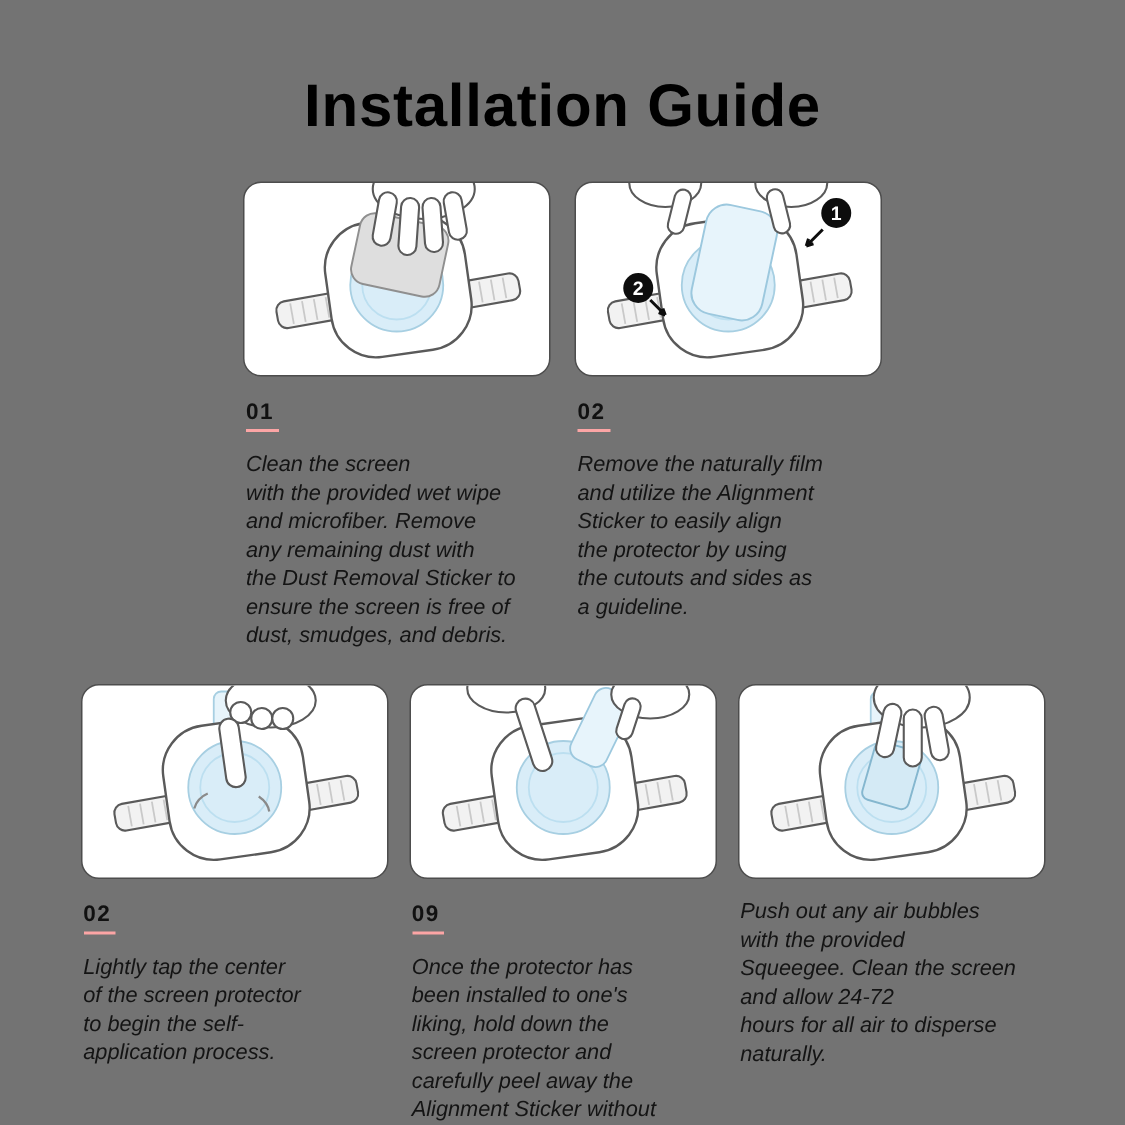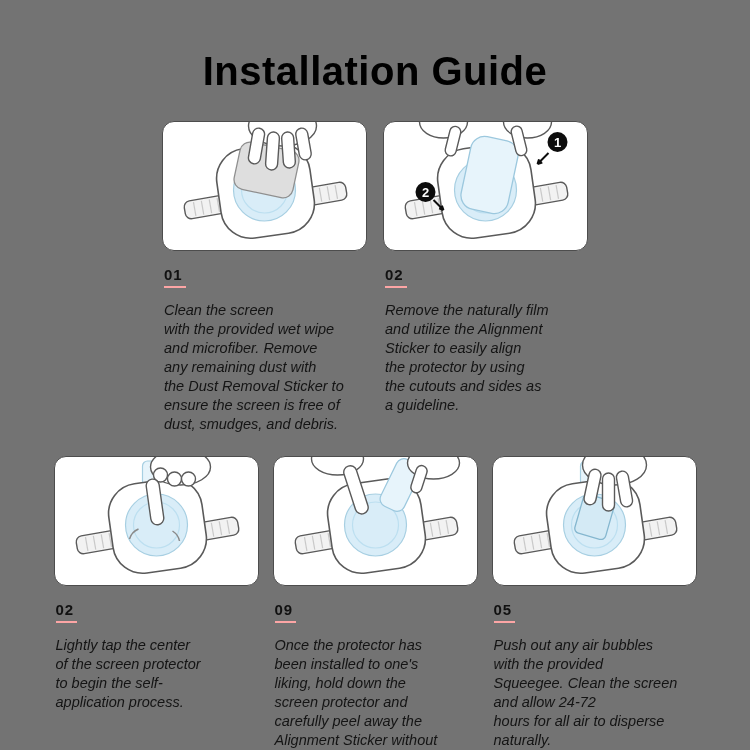--- a/index.html
+++ b/index.html
@@ -211,23 +211,20 @@
           <use href="#tray"></use>
           <rect x="84" y="40" width="32" height="40" rx="5" fill="#d4eaf5" stroke="#85b7cf" stroke-width="1.3" transform="rotate(16 100 60)"></rect>
           <g>
             <ellipse cx="120" cy="8" rx="32" ry="20" fill="#fff" stroke="#5a5a5a" stroke-width="1.4"></ellipse>
             <rect x="92" y="12" width="12" height="36" rx="6" fill="#fff" stroke="#5a5a5a" stroke-width="1.4" transform="rotate(12 98 30)"></rect>
             <rect x="108" y="16" width="12" height="38" rx="6" fill="#fff" stroke="#5a5a5a" stroke-width="1.4"></rect>
             <rect x="124" y="14" width="12" height="36" rx="6" fill="#fff" stroke="#5a5a5a" stroke-width="1.4" transform="rotate(-10 130 32)"></rect>
           </g>
         </svg>
       </div>
-      <div class="step-num">
-        <span class="num-text">05</span>
-      </div>
       <div class="step-desc">Push out any air bubbles
 with the provided
 Squeegee. Clean the screen
 and allow 24-72
 hours for all air to disperse
 naturally.</div>
     </div>
 
   </div>
 

